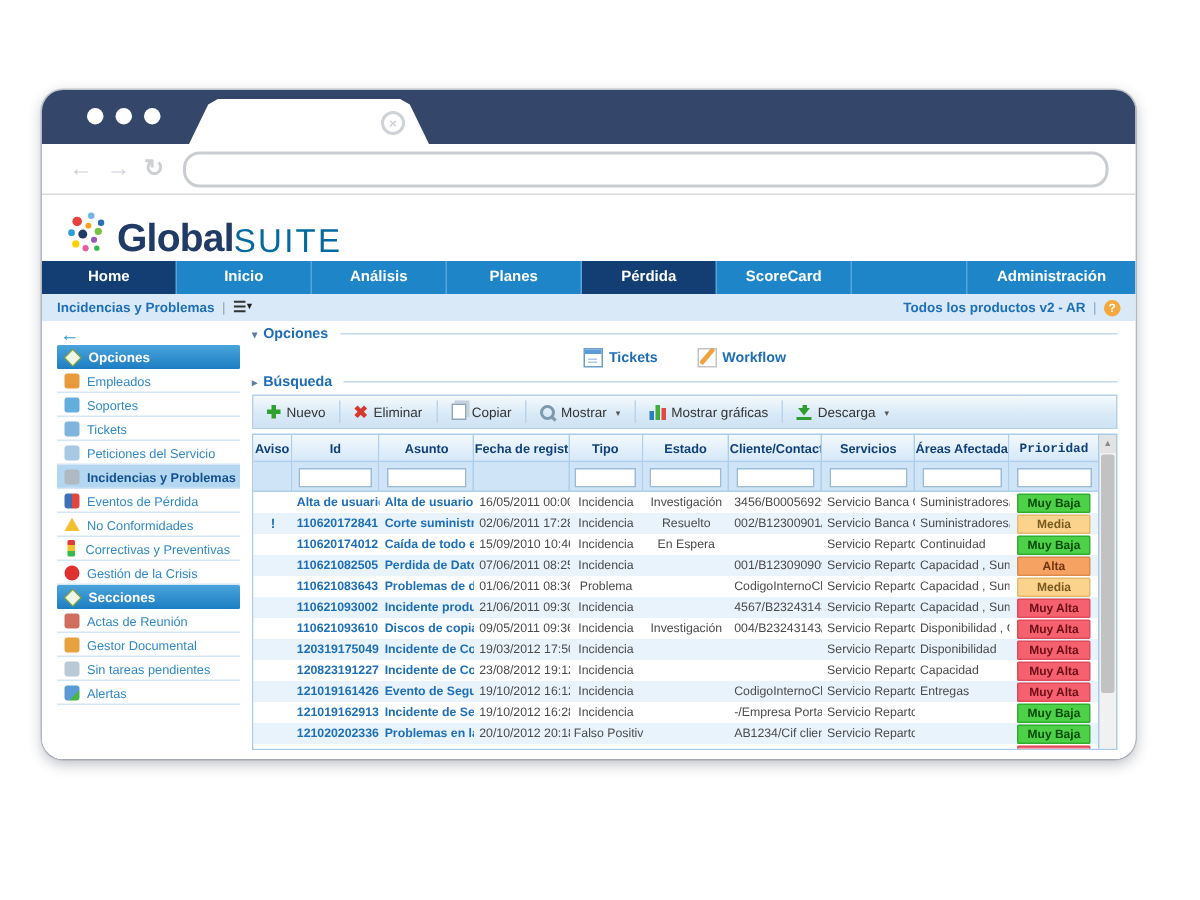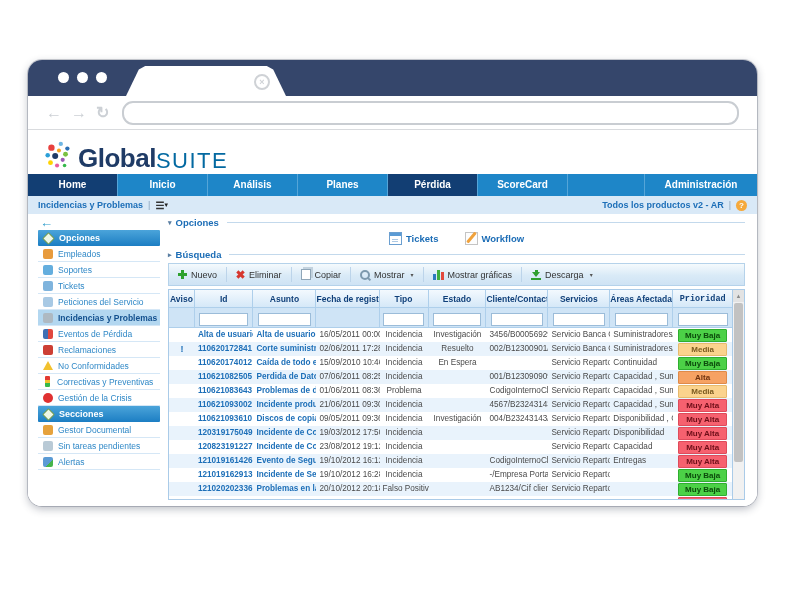--- a/index.html
+++ b/index.html
@@ -209,39 +209,39 @@
             <span data-name="sidebar-item-label">Peticiones del Servicio</span>
           </div>
           <div class="sitem active" data-name="sidebar-item-incidencias-y-problemas">
             <span class="si" data-name="incidencias-icon"></span>
             <span data-name="sidebar-item-label">Incidencias y Problemas</span>
           </div>
           <div class="sitem" data-name="sidebar-item-eventos-de-perdida">
             <span class="si" data-name="eventos-perdida-icon"></span>
             <span data-name="sidebar-item-label">Eventos de Pérdida</span>
           </div>
-          <div class="sitem" data-name="sidebar-item-reclamaciones">
-            <span class="si" data-name="reclamaciones-icon"></span>
-            <span data-name="sidebar-item-label">Reclamaciones</span>
-          </div>
           <div class="sitem" data-name="sidebar-item-no-conformidades">
             <span class="si" data-name="no-conformidades-icon"></span>
             <span data-name="sidebar-item-label">No Conformidades</span>
           </div>
           <div class="sitem" data-name="sidebar-item-correctivas-y-preventivas">
             <span class="si" data-name="correctivas-icon"></span>
             <span data-name="sidebar-item-label">Correctivas y Preventivas</span>
           </div>
           <div class="sitem" data-name="sidebar-item-gestion-de-la-crisis">
             <span class="si" data-name="crisis-icon"></span>
             <span data-name="sidebar-item-label">Gestión de la Crisis</span>
           </div>
           <div class="sec-header" data-name="sidebar-section-secciones">
             <span class="tag-icon" data-name="tag-icon"></span>
             <span data-name="sidebar-section-label">Secciones</span>
+          </div>
+          <div class="sitem" data-name="sidebar-item-actas-de-reunion">
+            <span class="si" data-name="actas-icon"></span>
+            <span data-name="sidebar-item-label">Actas de Reunión</span>
           </div>
           <div class="sitem" data-name="sidebar-item-gestor-documental">
             <span class="si" data-name="gestor-documental-icon"></span>
             <span data-name="sidebar-item-label">Gestor Documental</span>
           </div>
           <div class="sitem" data-name="sidebar-item-sin-tareas-pendientes">
             <span class="si" data-name="sin-tareas-icon"></span>
             <span data-name="sidebar-item-label">Sin tareas pendientes</span>
           </div>
           <div class="sitem" data-name="sidebar-item-alertas">

